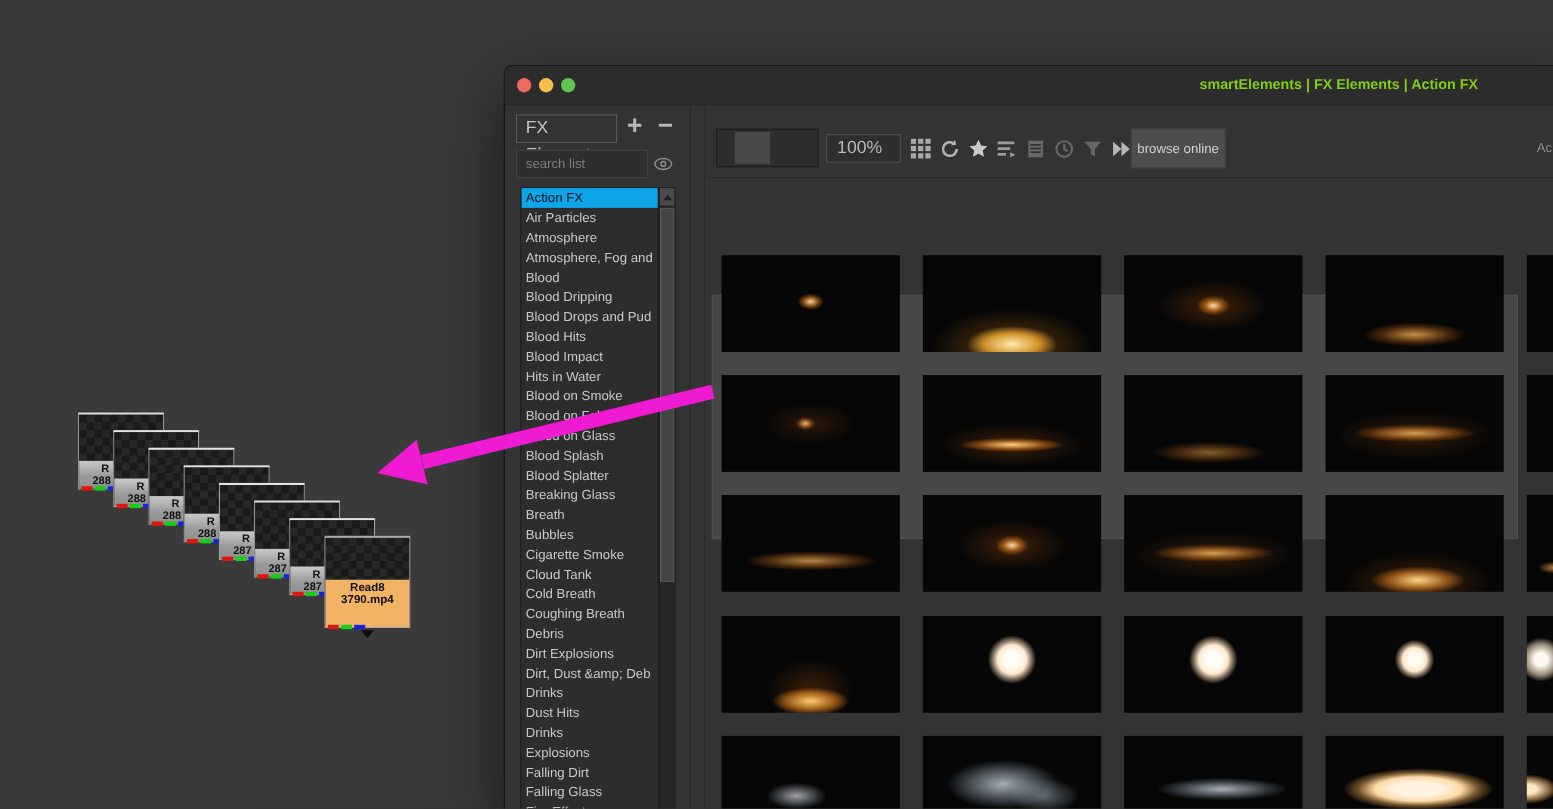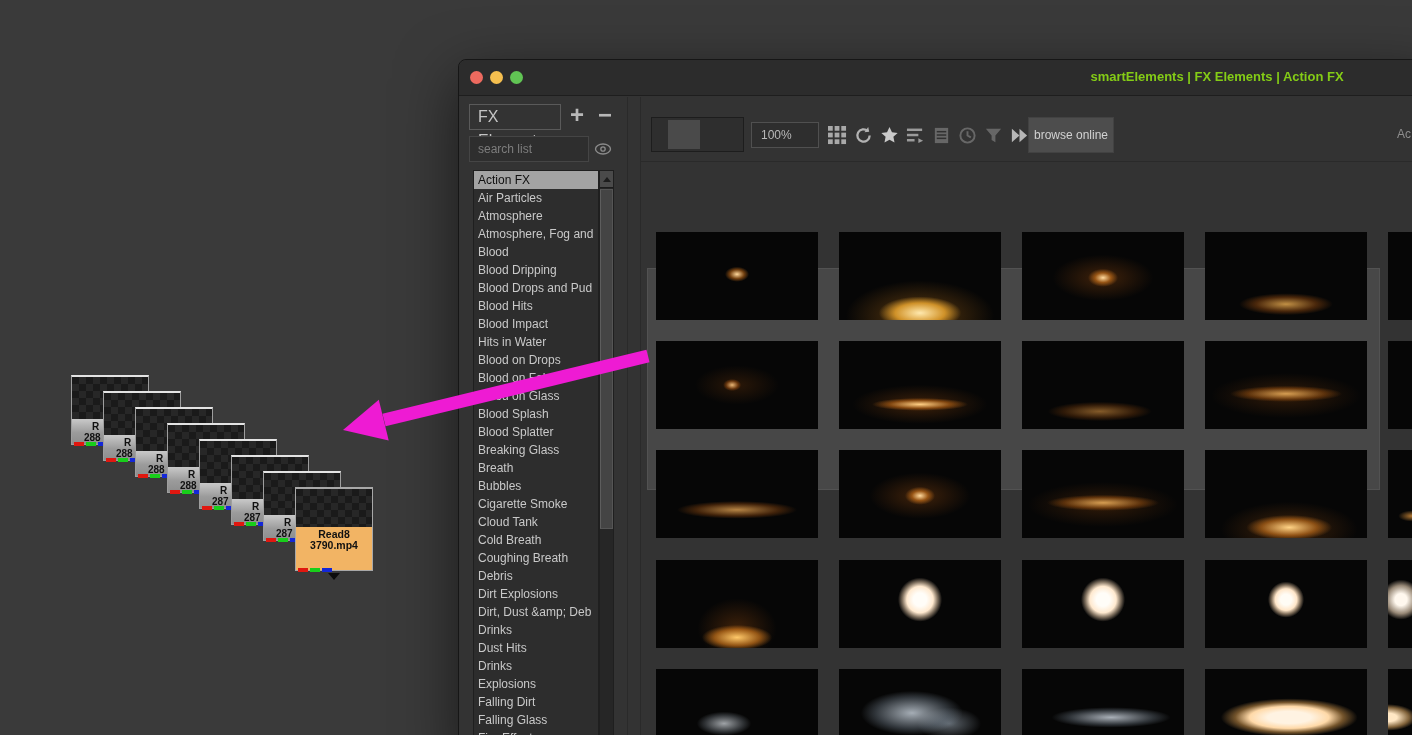--- a/index.html
+++ b/index.html
@@ -84,21 +84,21 @@
   .zoom-slider {
     position:absolute; left:192px; top:57px; width:93px; height:35px;
     background:#2e2e2e; border:1px solid #1d1d1d;
   }
   .zoom-handle {
     position:absolute; top:2px; bottom:2px; width:32px; background:#4a4a4a;
   }
   .zoom-field {
     position:absolute; left:292px; top:62px; width:68px; height:26px;
     background:#2e2e2e; border:1px solid #505050; color:#b9b9b9;
-    font-size:12px; padding-left:9px; outline:none;
+    font-size:16px; padding-left:9px; outline:none;
     font-family:"Liberation Sans", sans-serif;
   }
   .tb-icons { position:absolute; left:368px; top:64px; height:22px; display:flex; gap:6px; }
   .tb-icon { width:20px; height:22px; display:flex; align-items:center; justify-content:center; }
   .tb-icon.dim { opacity:.42; }
   .browse-btn {
     position:absolute; left:569px; top:57px; width:86px; height:36px;
     background:#4d4d4d; border:1px solid #424242; color:#d2d2d2;
     font-size:12px; text-align:center; line-height:34px;
   }
@@ -264,31 +264,31 @@
   <div class="fx-type-box">FX Element</div>
   <div class="btn-plusminus btn-plus">+</div>
   <div class="btn-plusminus btn-minus">−</div>
   <input class="search-box" type="text" placeholder="search list" style="">
   <svg class="eye-icon" viewBox="0 0 24 20">
     <ellipse cx="12" cy="10" rx="9" ry="6" fill="none" stroke="#8c8c8c" stroke-width="1.6"></ellipse>
     <circle cx="12" cy="10" r="2.6" fill="none" stroke="#8c8c8c" stroke-width="1.6"></circle>
   </svg>
 
   <div class="cat-list" id="category-list">
-      <div class="cat-item selected" style="background: #a3a3a3;">Action FX</div>
+      <div class="cat-item selected" style="background: #0ea5e9;">Action FX</div>
       <div class="cat-item">Air Particles</div>
       <div class="cat-item">Atmosphere</div>
       <div class="cat-item">Atmosphere, Fog and</div>
       <div class="cat-item">Blood</div>
       <div class="cat-item">Blood Dripping</div>
       <div class="cat-item">Blood Drops and Pud</div>
       <div class="cat-item">Blood Hits</div>
       <div class="cat-item">Blood Impact</div>
       <div class="cat-item">Hits in Water</div>
-      <div class="cat-item">Blood on Drops</div>
+      <div class="cat-item">Blood on Smoke</div>
       <div class="cat-item">Blood on Fabric</div>
       <div class="cat-item">Blood on Glass</div>
       <div class="cat-item">Blood Splash</div>
       <div class="cat-item">Blood Splatter</div>
       <div class="cat-item">Breaking Glass</div>
       <div class="cat-item">Breath</div>
       <div class="cat-item">Bubbles</div>
       <div class="cat-item">Cigarette Smoke</div>
       <div class="cat-item">Cloud Tank</div>
       <div class="cat-item">Cold Breath</div>

